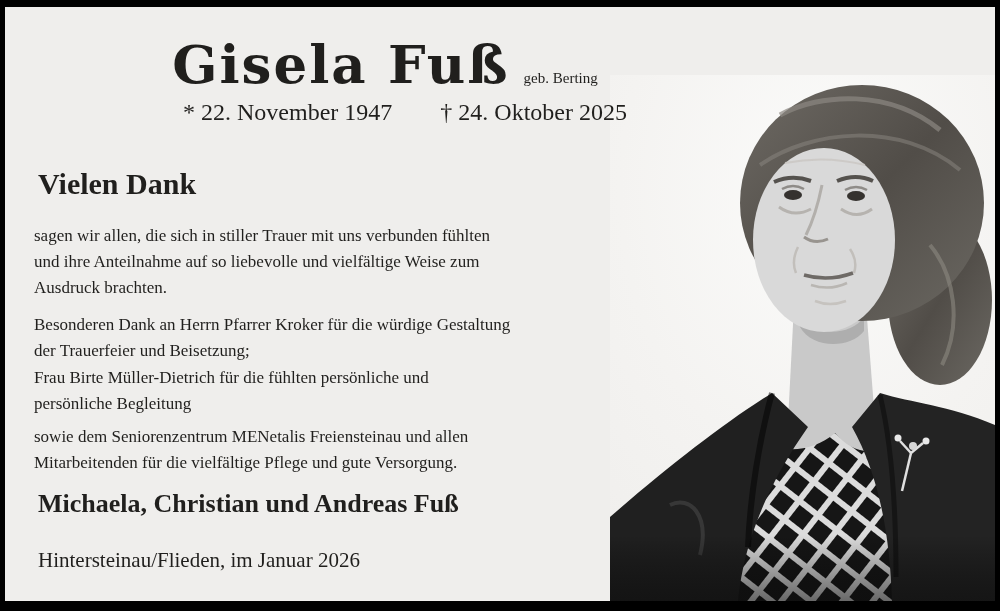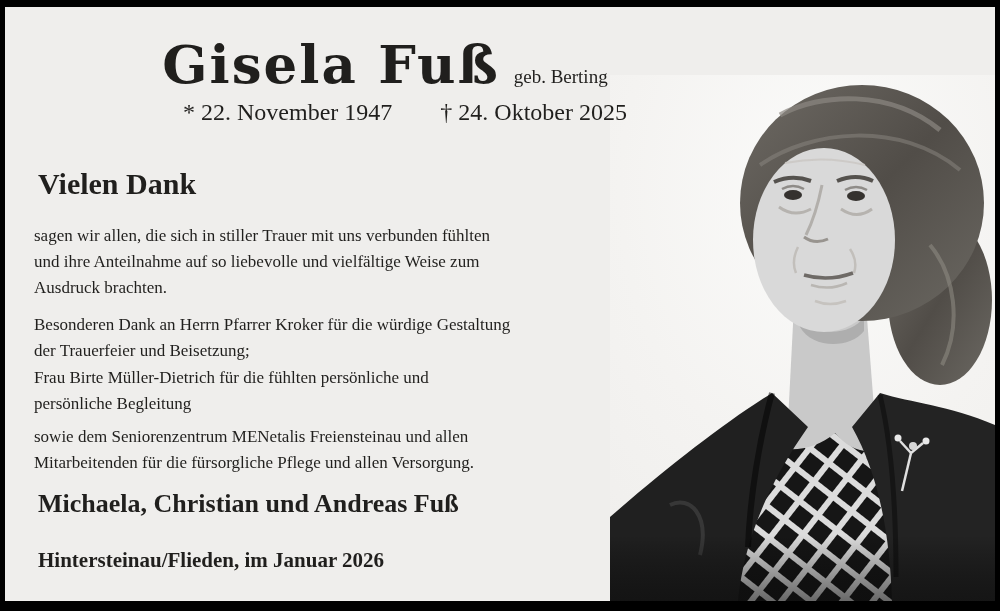--- a/index.html
+++ b/index.html
@@ -16,32 +16,32 @@
   }
   .photo{position:absolute;right:0;bottom:0;width:385px;height:526px;}
   .photo svg{display:block;}
   .header{position:absolute;left:0;top:26px;width:760px;text-align:center;white-space:nowrap;}
   .name{
     font-family:"DejaVu Serif",serif;
     font-size:53px;
     letter-spacing:2px;
     font-weight:700;
   }
-  .nee{font-size:19px;margin-left:14px;}
+  .nee{font-size:15px;margin-left:14px;}
   .dates{position:absolute;left:0;top:92px;width:760px;text-align:center;font-size:24px;white-space:nowrap;padding-left:20px;}
   .birth{margin-right:48px;}
   .heading{position:absolute;left:33px;top:160px;margin:0;font-size:30px;font-weight:bold;}
   .para{position:absolute;left:20px;margin:9px;font-size:17px;line-height:26px;}
   .p1{top:207px}
   .p2{top:296px}
   .p3{top:349px}
   .p4{top:408px}
   .line{display:block;white-space:nowrap;}
   .signature{position:absolute;left:33px;top:482px;margin:0;font-size:26px;white-space:nowrap;font-weight:bold;}
-  .place{position:absolute;left:33px;top:541px;margin:0;font-size:21px;white-space:nowrap;font-weight:bold;}
+  .place{position:absolute;left:33px;top:541px;margin:0;font-size:21px;white-space:nowrap;}
 </style>
 </head>
 <body>
 
 <div class="page">
 
   <div class="photo" role="img" aria-label="Schwarz-weiß Porträt einer älteren Frau mit kurzem Haar, dunkler Strickjacke über gemustertem Oberteil mit Anstecknadel">
     <svg viewBox="0 0 385 526" width="385" height="526" xmlns="http://www.w3.org/2000/svg">
       <defs>
         <radialGradient id="bgGrad" cx="0.55" cy="0.22" r="0.95">
@@ -144,20 +144,20 @@
     <span class="line">der Trauerfeier und Beisetzung;</span>
   </p>
 
   <p class="para p3">
     <span class="line">Frau Birte Müller-Dietrich für die fühlten persönliche und</span>
     <span class="line">persönliche Begleitung</span>
   </p>
 
   <p class="para p4">
     <span class="line">sowie dem Seniorenzentrum MENetalis Freiensteinau und allen</span>
-    <span class="line">Mitarbeitenden für die fürsorgliche Pflege und allen Versorgung.</span>
+    <span class="line">Mitarbeitenden für die vielfältige Pflege und gute Versorgung.</span>
   </p>
 
   <p class="signature">Michaela, Christian und Andreas Fuß</p>
 
   <p class="place">Hintersteinau/Flieden, im Januar 2026</p>
 
 </div>
 
 </body></html>

